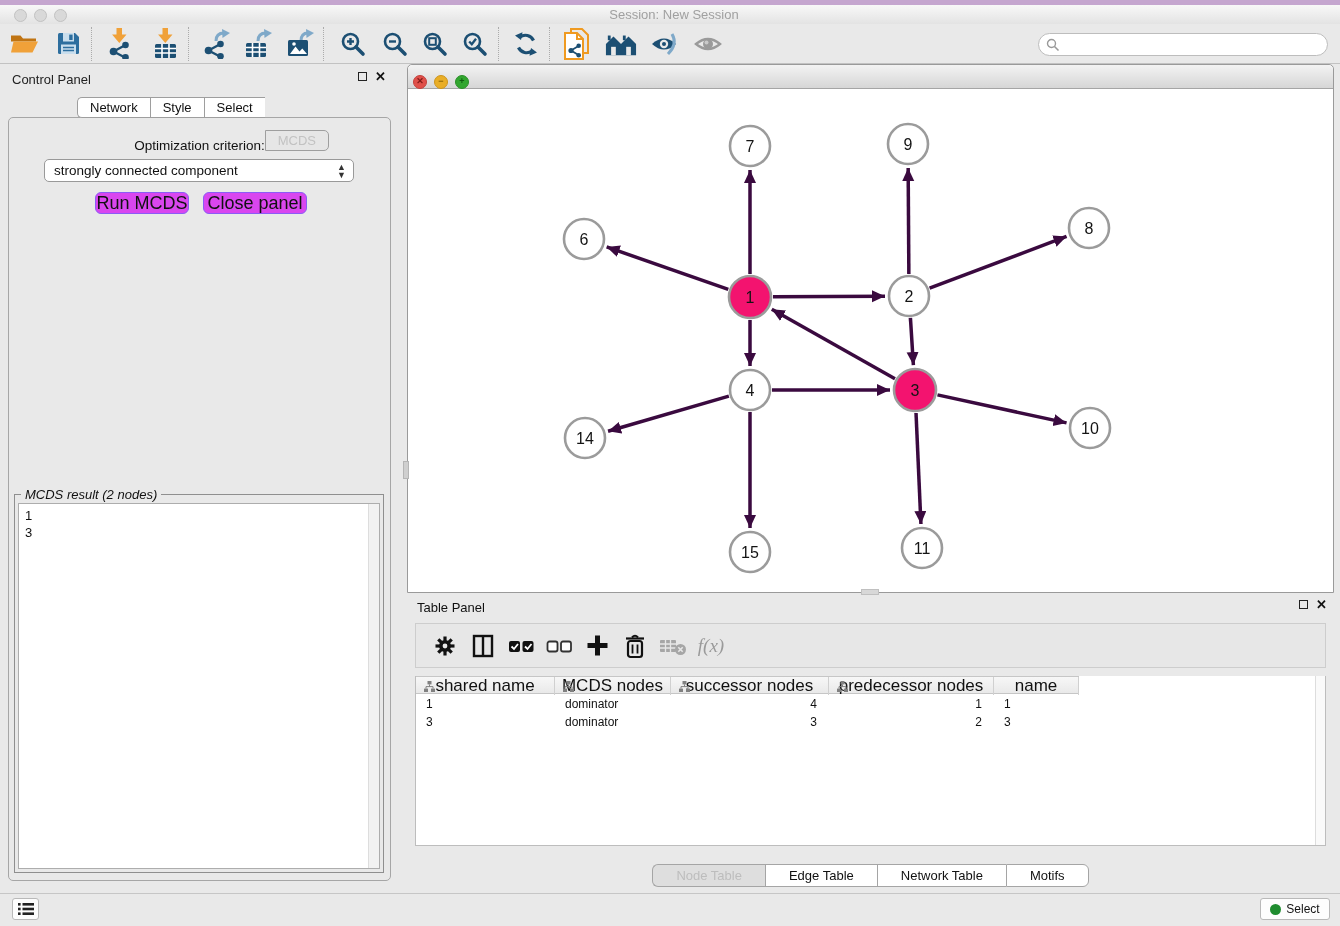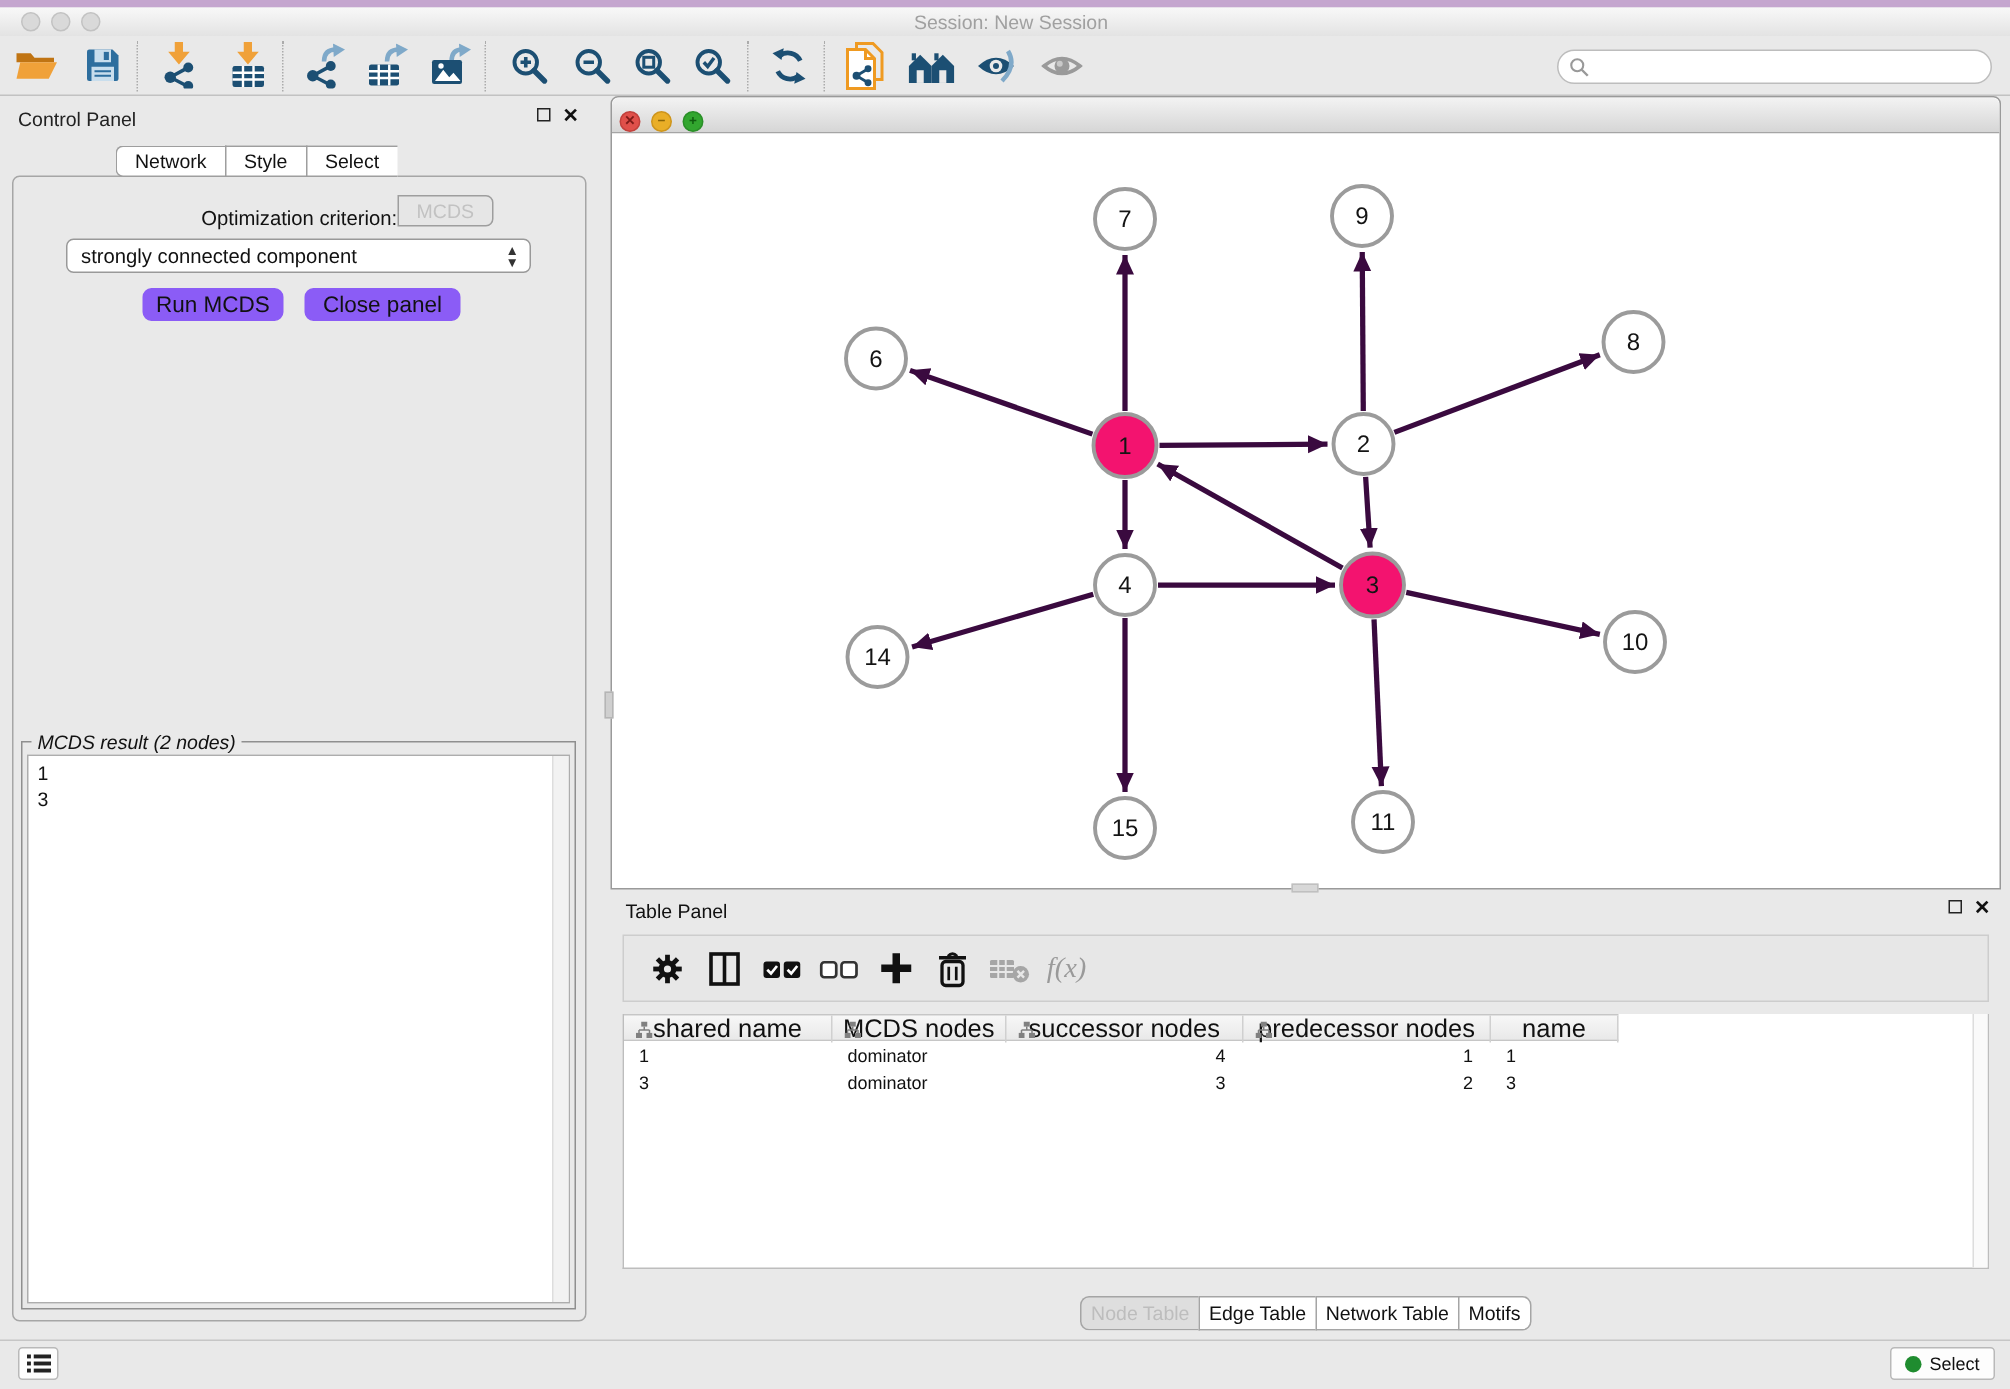--- a/index.html
+++ b/index.html
@@ -26,21 +26,21 @@
   .float-sq { width:9px; height:9px; border:1.5px solid #222; display:inline-block; }
   .close-x { font-size:13px; font-weight:bold; color:#111; line-height:9px; }
   #cp-box { left:8px; top:117px; width:383px; height:764px; border:1px solid #A6A6A6; border-radius:5px; }
   #cp-tabs { left:77px; top:97px; height:21px; display:flex;justify-content:flex-end; }
   .cp-tab { font-size:13px; padding:2px 12px 0 12px; background:#fff; border:1px solid #9E9E9E; border-right:none; height:21px; }
   .cp-tab:first-child { border-radius:5px 0 0 5px; }
   .cp-tab.active-gray { background:#E6E6E6; color:#C2C2C2; border-right:1px solid #9E9E9E; border-radius:0 5px 5px 0;margin-top:33px; }
   #opt-label { left:8px; top:138px; width:383px; text-align:center; font-size:13.5px; }
   #opt-select { left:44px; top:159px; width:310px; height:23px; background:#fff; border:1px solid #999; border-radius:5px; font-size:13.5px; display:flex; align-items:center; padding-left:9px; }
   .stepper { position:absolute; right:7px; top:3px; font-size:9px; line-height:8px; color:#333; text-align:center; }
-  .cp-button { background:#8b5cf6; border:1px solid #8b5cf6; border-radius:6px; height:22px; font-size:15px; display:flex; align-items:center; justify-content:center; }
+  .cp-button { background:#d946ef; border:1px solid #8b5cf6; border-radius:6px; height:22px; font-size:18px; display:flex; align-items:center; justify-content:center; }
   #run-btn { left:95px; top:192px; width:94px; }
   #close-btn { left:203px; top:192px; width:104px; }
   #result-box { left:14px; top:494px; width:370px; height:379px; border:1px solid #8F8F8F; }
   #result-legend { position:absolute; left:6px; top:-8px; background:#E9E9E9; padding:0 4px; font-size:13px;font-style:italic; }
   #result-inner { position:absolute; left:3px; top:8px; right:3px; bottom:3px; background:#fff; border:1px solid #ADADAD; }
   #result-text { font-size:13px; line-height:17px; padding:3px 6px; font-family:"Liberation Sans",sans-serif; white-space:pre; }
   #result-scroll { position:absolute; right:0; top:0; width:11px; height:100%; background:#F2F2F2; border-left:1px solid #DDD; }
 
   
   #net-window { left:407px; top:64px; width:927px; height:529px; background:#fff; border:1px solid #9A9A9A; border-radius:5px 5px 0 0; }
@@ -60,21 +60,21 @@
   .tp-icon { width:34px; height:30px; display:flex; align-items:center; justify-content:center; margin-right:4px; }
   #fx-label { font-family:"Liberation Serif", serif; font-style:italic; color:#9A9A9A; font-size:19px; }
   #table-area { left:415px; top:676px; width:911px; height:170px; background:#fff; border:1px solid #BDBDBD; border-top:none; }
   #table-header { position:absolute; left:0; top:0; height:18px; display:flex; background:linear-gradient(#F7F7F7,#E9E9E9); border-top:1px solid #C6C6C6; border-bottom:1px solid #C6C6C6; }
   .th-cell { position:relative; height:18px; font-size:17px; display:flex; align-items:center; justify-content:center; border-right:1px solid #D0D0D0; }
   .th-icon { position:absolute; left:8px; top:3.5px; }
   .td-row { display:flex; height:18px; }
   .td-cell { font-size:12px; height:18px; line-height:18px; padding:0 12px 0 10px; white-space:nowrap; overflow:hidden; }
   #table-scroll { position:absolute; right:0; top:0; width:10px; height:100%; background:#FAFAFA; border-left:1px solid #DDD; }
   #tp-tabs { left:407px; top:864px; width:927px; display:flex; justify-content:center; }
-  .tp-tab { font-size:13px; padding:3px 6px; background:#fff; border:1px solid #A5A5A5; border-right:none; height:23px; }
+  .tp-tab { font-size:13px; padding:3px 23px; background:#fff; border:1px solid #A5A5A5; border-right:none; height:23px; }
   .tp-tab:first-child { border-radius:6px 0 0 6px; background:#DEDEDE; color:#BDBDBD; }
   .tp-tab:last-child { border-right:1px solid #A5A5A5; border-radius:0 6px 6px 0; }
 
   
   #statusbar { left:0; top:893px; width:1340px; height:33px; border-top:1px solid #C6C6C6; background:#E9E9E9; }
   #list-btn { left:12px; top:898px; width:27px; height:22px; background:#FDFDFD; border:1px solid #B9B9B9; border-radius:3px; display:flex; align-items:center; justify-content:center; }
   #memory-btn { right:10px; top:898px; width:70px; height:22px; background:#FDFDFD; border:1px solid #B9B9B9; border-radius:3px; display:flex; align-items:center; justify-content:center; gap:5px; font-size:12px; position:absolute; }
   #memory-dot { width:11px; height:11px; border-radius:50%; background:#1F8C2F; }
 </style>
 </head>

